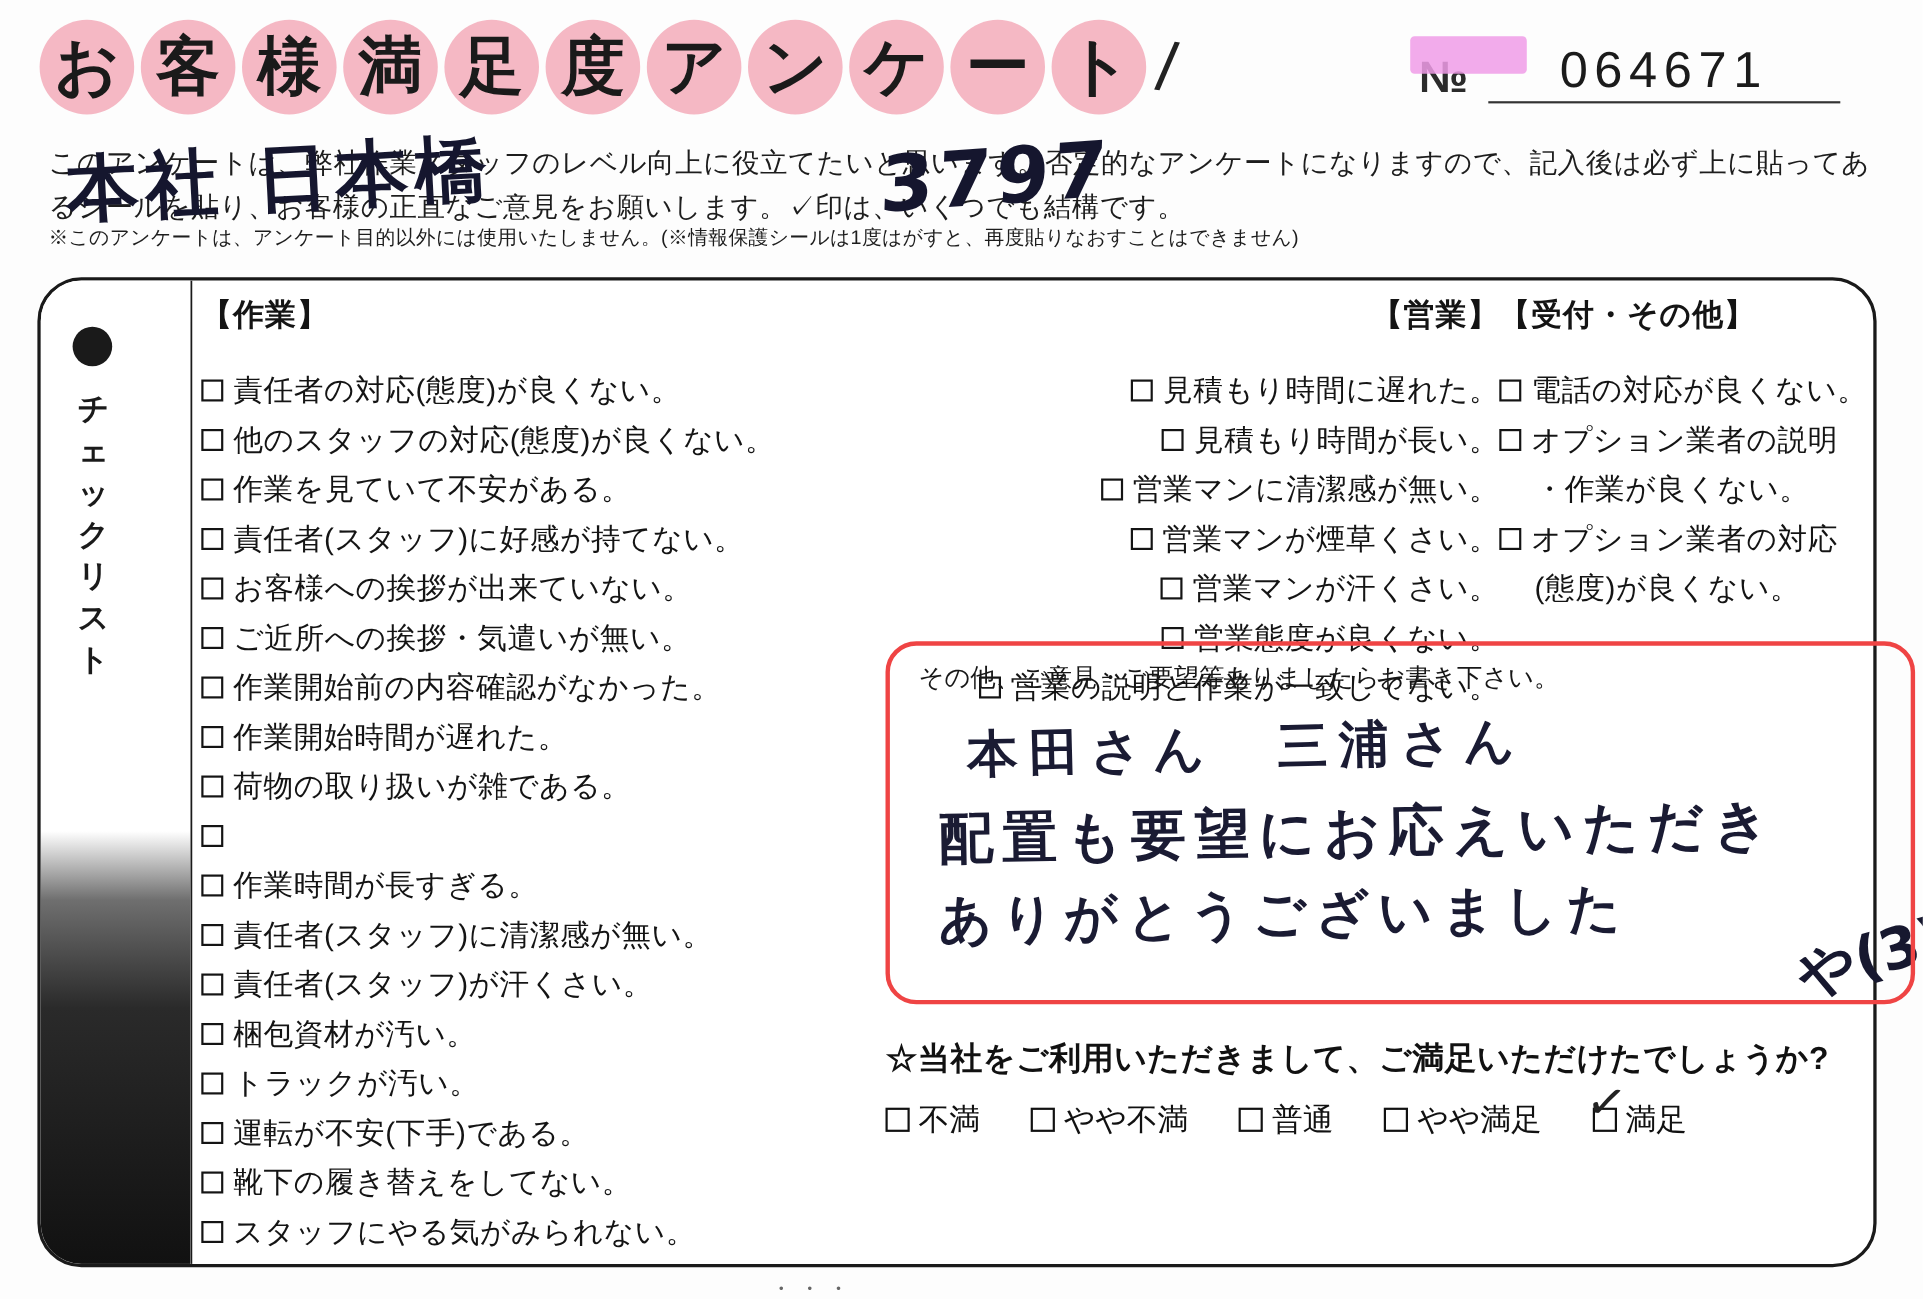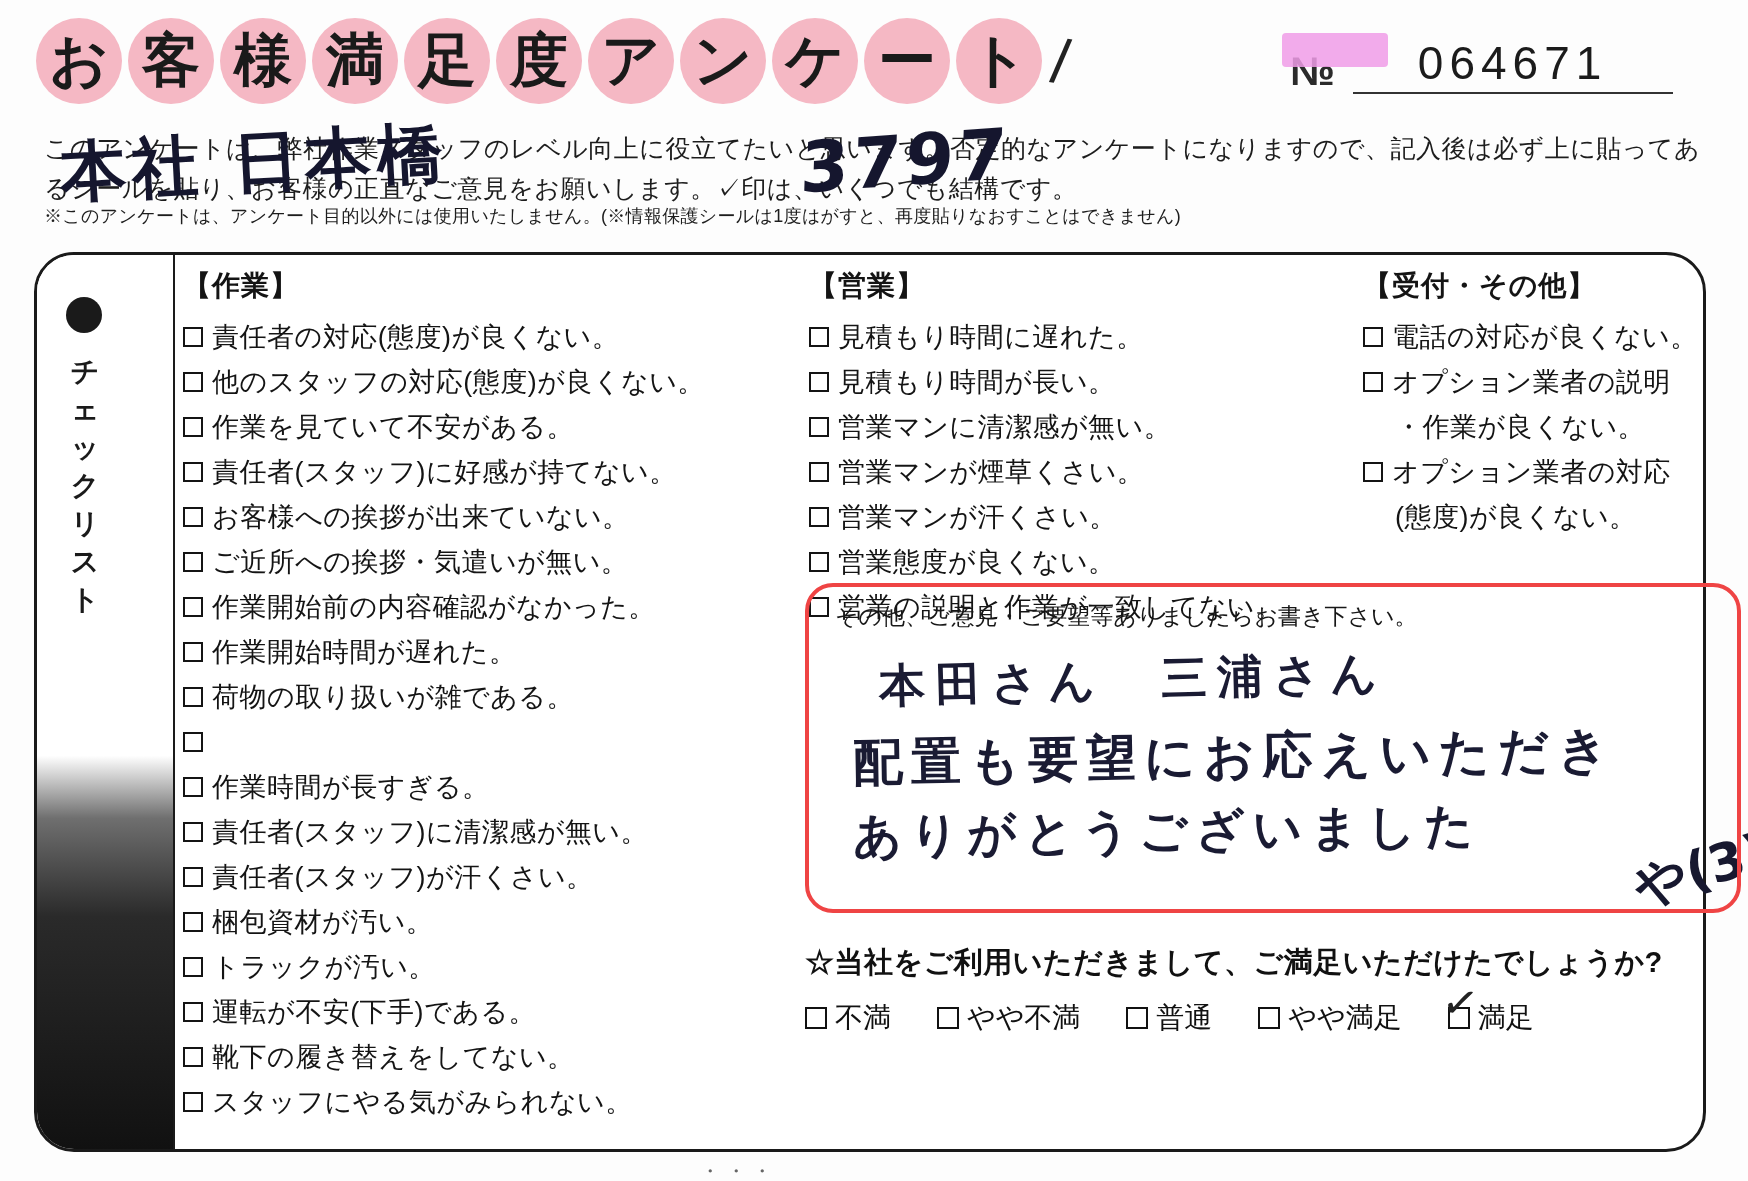--- a/index.html
+++ b/index.html
@@ -195,27 +195,27 @@
     top: 0;
     left: 96px;
     right: 0;
     bottom: 0;
   }
   .col {
     position: absolute;
     top: 12px;
   }
   .col-work  { left: 50px;  width: 560px; }
-  .col-sales { left: 676px; width: 530px; }
+  .col-sales { left: 700px; width: 530px; text-align: right; }
   .col-misc  { left: 1230px; width: 380px; }
 
   .col-head {
     font-size: 28px;
     font-weight: bold;
-    margin-bottom: 10px;
+    margin-bottom: 28px;
     letter-spacing: 1px;
     color: #141414;
   }
   .item {
     font-size: 27px;
     line-height: 45px;
     color: #141414;
     letter-spacing: .5px;
     white-space: nowrap;
   }

